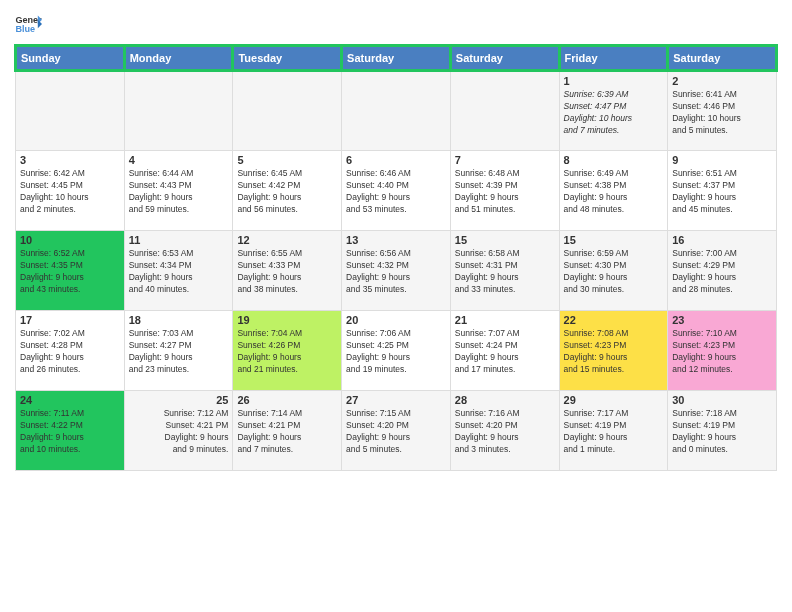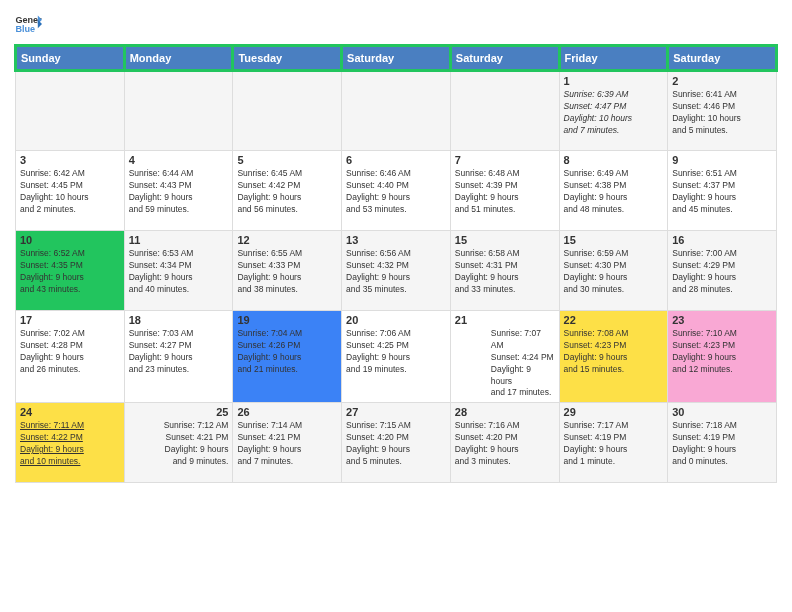--- a/index.html
+++ b/index.html
@@ -252,60 +252,60 @@
 Daylight: 9 hours
 and 26 minutes.</div>
           </td>
           <td style="background: rgb(255, 255, 255);">
             <span class="day-num">18</span>
             <div class="day-info" style="white-space: pre-line;">Sunrise: 7:03 AM
 Sunset: 4:27 PM
 Daylight: 9 hours
 and 23 minutes.</div>
           </td>
-          <td style="background: #3b82f6;">
+          <td style="background: #bef264;">
             <span class="day-num">19</span>
             <div class="day-info" style="white-space: pre-line;">Sunrise: 7:04 AM
 Sunset: 4:26 PM
 Daylight: 9 hours
 and 21 minutes.</div>
           </td>
           <td style="background: rgb(255, 255, 255);">
             <span class="day-num">20</span>
             <div class="day-info" style="white-space: pre-line;">Sunrise: 7:06 AM
 Sunset: 4:25 PM
 Daylight: 9 hours
 and 19 minutes.</div>
           </td>
           <td style="background: rgb(255, 255, 255);">
             <span class="day-num">21</span>
-            <div class="day-info" style="white-space: pre-line; margin-left: 36px;">Sunrise: 7:07 AM
+            <div class="day-info" style="white-space: pre-line;">Sunrise: 7:07 AM
 Sunset: 4:24 PM
 Daylight: 9 hours
 and 17 minutes.</div>
           </td>
           <td style="background: #fde047; margin-top: 27px;">
             <span class="day-num">22</span>
             <div class="day-info" style="white-space: pre-line;">Sunrise: 7:08 AM
 Sunset: 4:23 PM
 Daylight: 9 hours
 and 15 minutes.</div>
           </td>
           <td style="background: #f9a8d4;">
             <span class="day-num">23</span>
             <div class="day-info" style="white-space: pre-line;">Sunrise: 7:10 AM
 Sunset: 4:23 PM
 Daylight: 9 hours
 and 12 minutes.</div>
           </td>
         </tr>
         <tr>
-          <td style="background: #fde047;">
+          <td style="background: #22c55e;">
             <span class="day-num">24</span>
-            <div class="day-info" style="white-space: pre-line; text-decoration: underline;">Sunrise: 7:11 AM
+            <div class="day-info" style="white-space: pre-line;">Sunrise: 7:11 AM
 Sunset: 4:22 PM
 Daylight: 9 hours
 and 10 minutes.</div>
           </td>
           <td style="background: rgb(245, 245, 245); text-align: right;">
             <span class="day-num">25</span>
             <div class="day-info" style="white-space: pre-line;">Sunrise: 7:12 AM
 Sunset: 4:21 PM
 Daylight: 9 hours
 and 9 minutes.</div>

